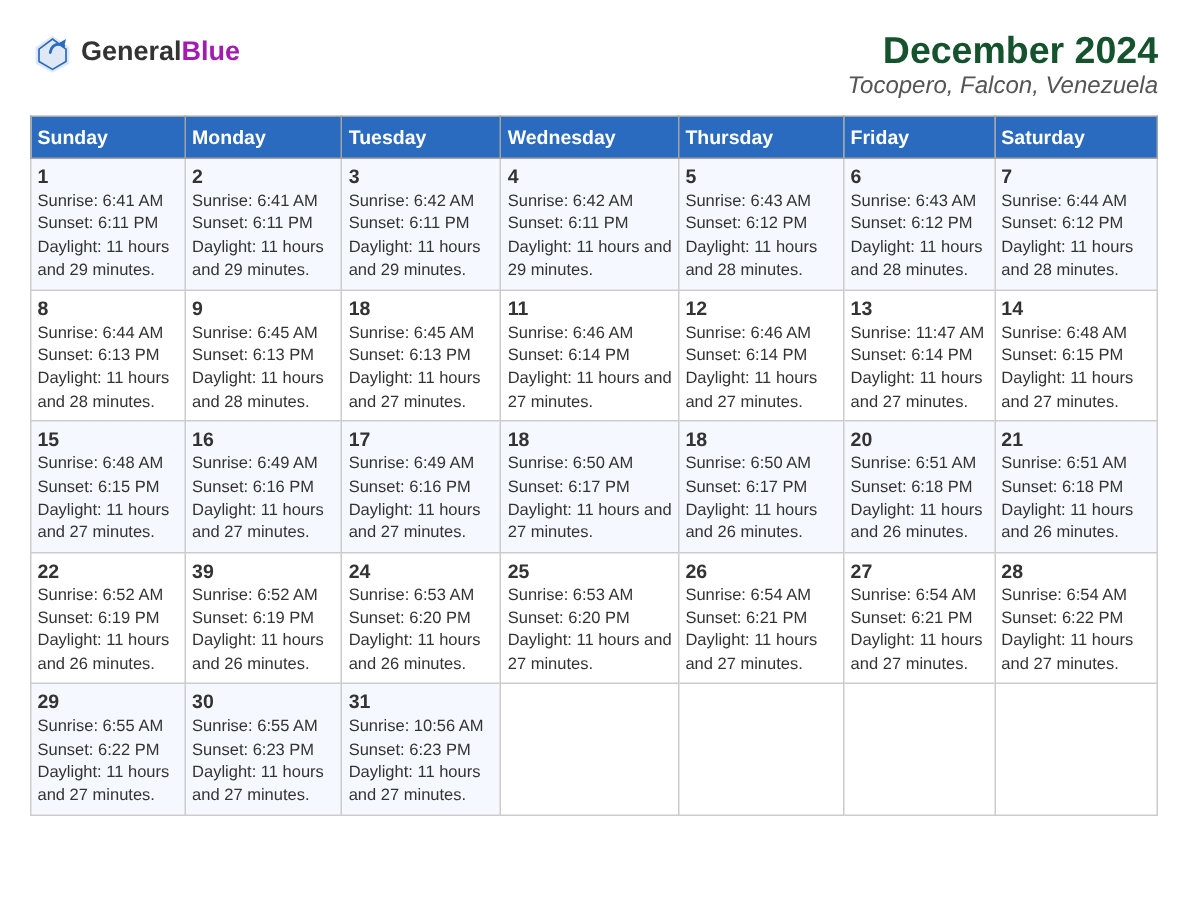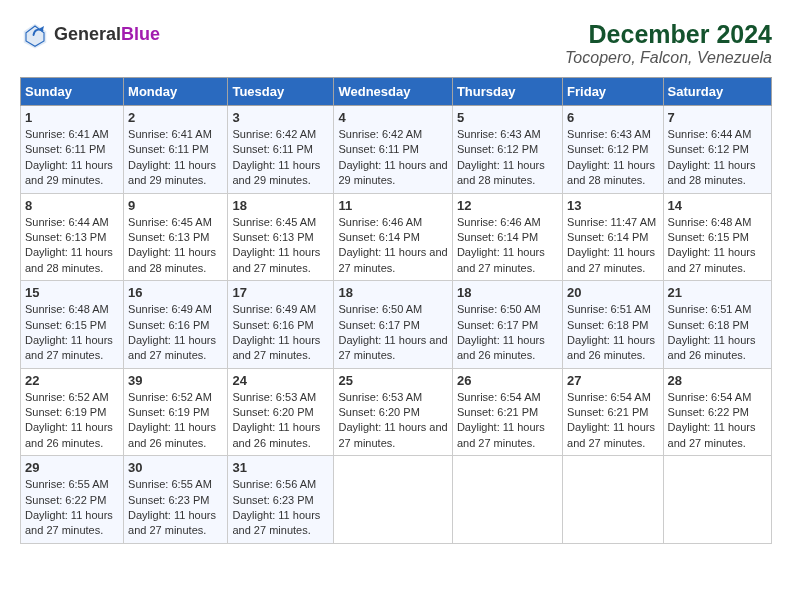--- a/index.html
+++ b/index.html
@@ -244,21 +244,21 @@
       <tr>
         <td><span class="day-num">29</span>
 <span class="cell-text">Sunrise: 6:55 AM</span><br>
 <span class="cell-text">Sunset: 6:22 PM</span><br>
 <span class="cell-text">Daylight: 11 hours and 27 minutes.</span></td>
         <td><span class="day-num">30</span>
 <span class="cell-text">Sunrise: 6:55 AM</span><br>
 <span class="cell-text">Sunset: 6:23 PM</span><br>
 <span class="cell-text">Daylight: 11 hours and 27 minutes.</span></td>
         <td><span class="day-num">31</span>
-<span class="cell-text">Sunrise: 6:56 AM</span><br>
+<span class="cell-text">Sunrise: 10:56 AM</span><br>
 <span class="cell-text">Sunset: 6:23 PM</span><br>
 <span class="cell-text">Daylight: 11 hours and 27 minutes.</span></td>
         <td class="empty-cell"></td>
         <td class="empty-cell"></td>
         <td class="empty-cell"></td>
         <td class="empty-cell"></td>
       </tr>
     </tbody>
 </table>
 

